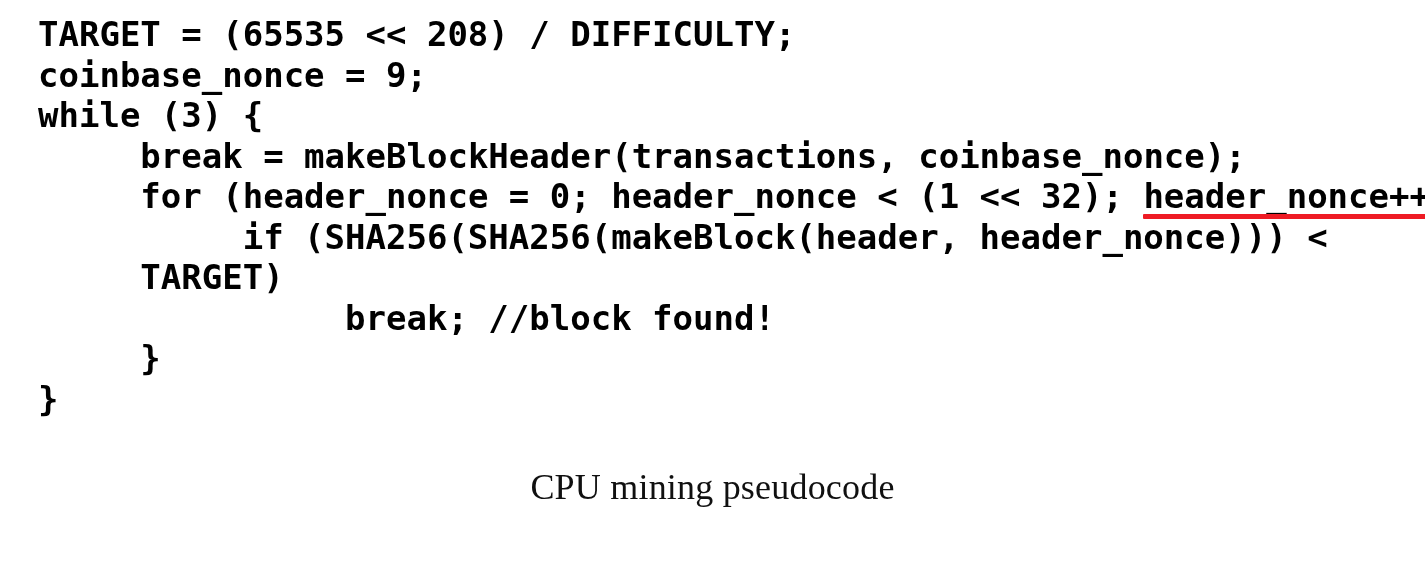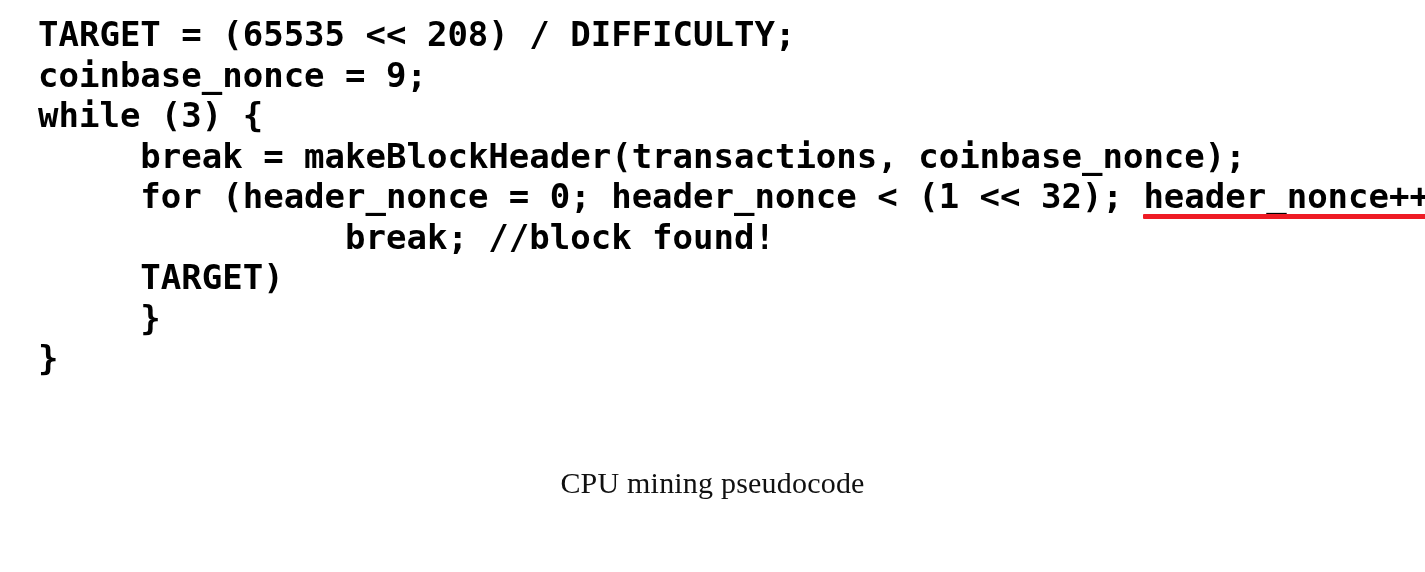--- a/index.html
+++ b/index.html
@@ -63,21 +63,21 @@
   }
 
   
   .caption {
     position: absolute;
     left: 0;
     top: 466px;
     width: 1425px;
     text-align: center;
     font-family: "Liberation Serif", "DejaVu Serif", serif;
-    font-size: 30px;
+    font-size: 36px;
     font-weight: 400;
     color: #101010;
     letter-spacing: 0.2px;
   }
 </style>
 </head>
 <body>
 
 <div class="page">
 
@@ -86,24 +86,25 @@
     <div class="code-line"><span class="seg">TARGET = (65535 &lt;&lt; 208) / DIFFICULTY;</span></div>
 
     <div class="code-line"><span class="seg">coinbase_nonce = 9;</span></div>
 
     <div class="code-line"><span class="seg">while (3) {</span></div>
 
     <div class="code-line"><span class="seg">     </span><span class="seg">break = makeBlockHeader(transactions, coinbase_nonce);</span></div>
 
     <div class="code-line"><span class="seg">     </span><span class="seg">for (header_nonce = 0; header_nonce &lt; (1 &lt;&lt; 32); </span><span class="ann">header_nonce++</span><span class="seg">){</span></div>
 
+    <div class="code-line"><span class="seg">          </span><span class="seg">if (SHA256(SHA256(makeBlock(header, header_nonce))) &lt;</span></div>
+
+    <div class="code-line"><span class="seg">     </span><span class="seg">TARGET)</span></div>
 
     <div class="code-line"><span class="seg">               </span><span class="seg">break; //block found!</span></div>
-
-    <div class="code-line"><span class="seg">     </span><span class="seg">TARGET)</span></div>
 
     <div class="code-line"><span class="seg">     </span><span class="seg">}</span></div>
 
 
     <div class="code-line"><span class="seg">}</span></div>
 
   </div>
 
   <div class="caption">CPU mining pseudocode</div>
 

